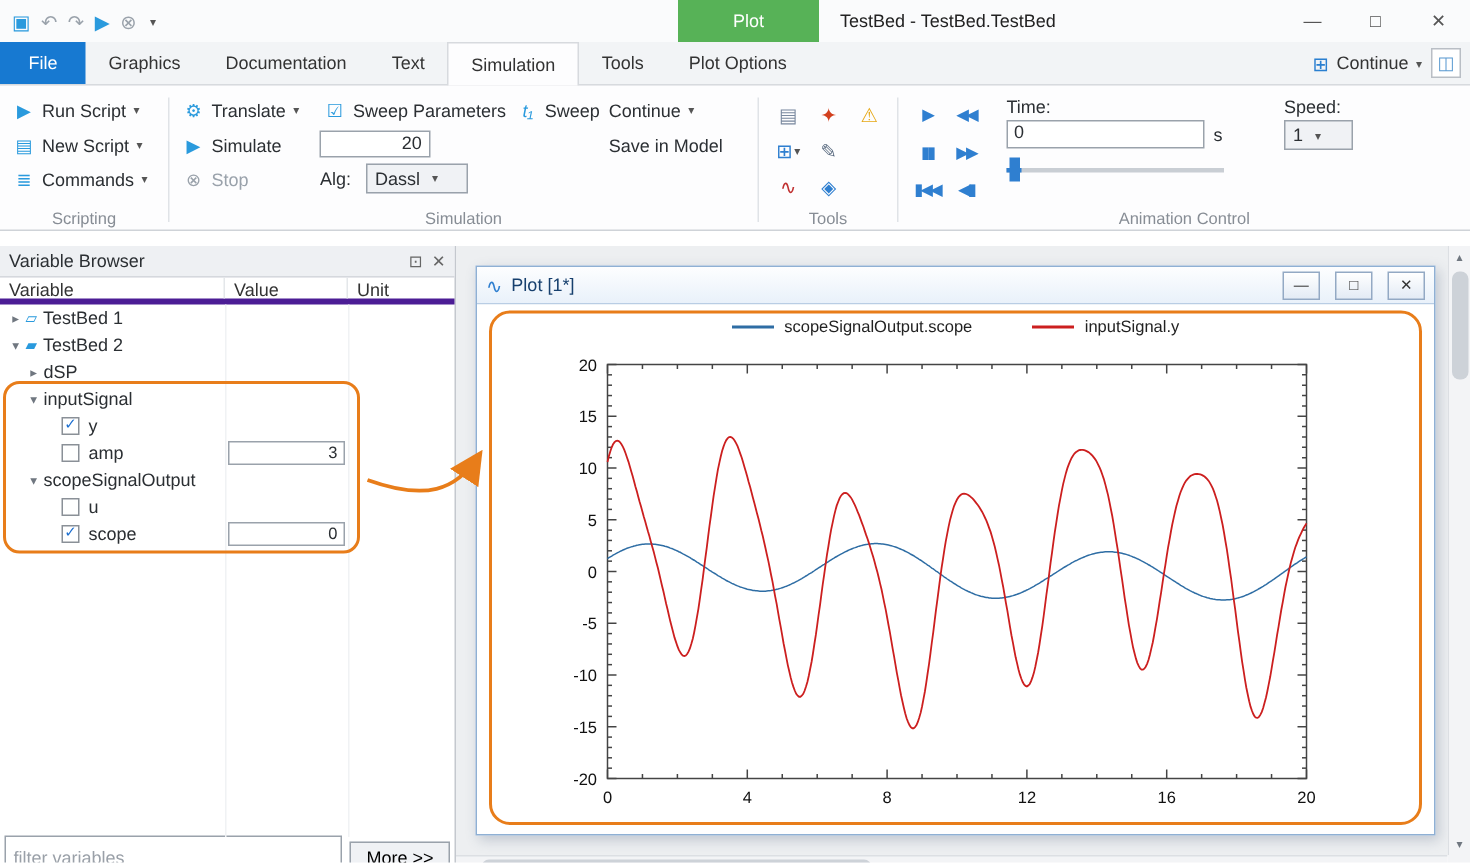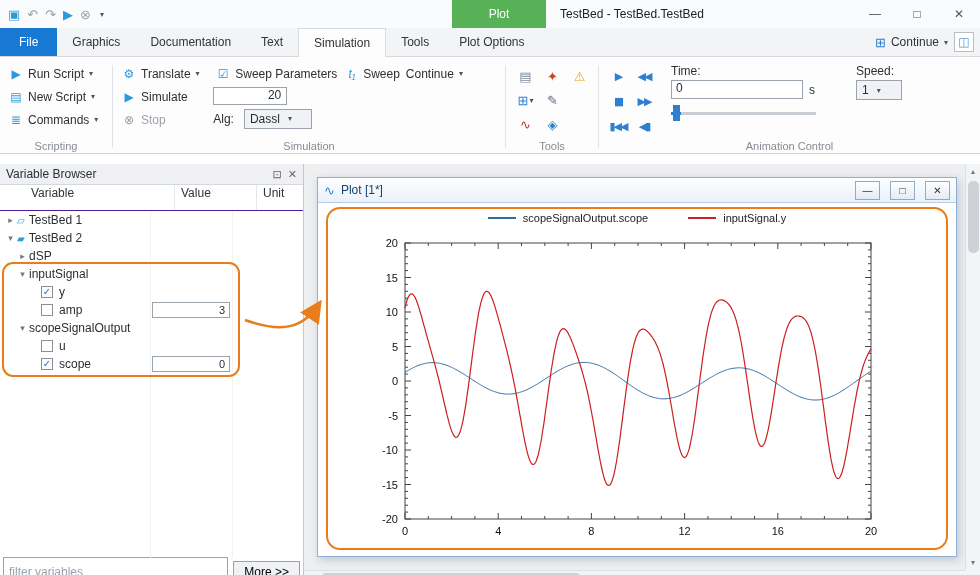--- a/index.html
+++ b/index.html
@@ -58,21 +58,21 @@
   .slider .thumb { position: absolute; left: 2px; top: 1px; width: 7px; height: 16px; background: #2f7fd0; }
   .speed-col { display: flex; flex-direction: column; padding-top: 2px; margin-left: 26px; }
   .speed-dd { margin-top: 2px; width: 46px; }
 
   
   .main { display: flex; height: 421px; margin-top: 10px; }
   .left-panel { width: 304px; background: #fff; border-right: 1px solid #c4c8ce; display: flex; flex-direction: column; position: relative; }
   .vb-title { height: 21px; background: #eef0f3; border-bottom: 1px solid #d5d8dd; display: flex; align-items: center; padding: 0 6px; gap: 6px; }
   .vb-title .sp { flex: 1; }
   .vb-title .tic { color: #666; font-size: 11px; }
-  .vb-header { height: 26px; display: flex; border-bottom: 1px solid #4c1d95; color: #333; padding-left: 25px; }
+  .vb-header { height: 18px; display: flex; border-bottom: 4px solid #4c1d95; color: #333; }
   .vb-header .hc { padding: 1px 6px; border-right: 1px solid #e4e7ea; }
   .hc-var { width: 150px; } .hc-val { width: 82px; } .hc-unit { flex: 1; border-right: none !important; }
   .vb-rows { flex: 1; position: relative; }
   .col-line { position: absolute; top: 0; bottom: 0; width: 1px; background: #f0f2f4; }
   .vb-row { height: 18px; display: flex; align-items: center; position: relative; }
   .expander { width: 13px; text-align: center; color: #707必{} }
   .expander { width: 13px; text-align: center; color: #707780; font-size: 9px; flex: none; }
   .tree-ic { color: #2a9add; font-size: 10px; margin-right: 4px; flex: none; }
   .cb { width: 12px; height: 12px; border: 1px solid #8a9097; background: #fff; display: flex; align-items: center; justify-content: center; font-size: 10px; color: #1d6fd0; margin-right: 6px; flex: none; line-height: 1; }
   .tree-label { white-space: nowrap; }
@@ -204,20 +204,23 @@
     <div class="sim-col" style="width:60px;">
       <div class="rb-btn">
         <span class="bic ic-blue" style="font-style:italic;">t₁</span>
         <span>Sweep</span>
       </div>
     </div>
     <div class="sim-col" style="width:100px;">
       <div class="rb-btn">
         <span>Continue</span>
         <span class="caret">▾</span>
+      </div>
+      <div class="rb-btn">
+        <span>Save in Model</span>
       </div>
     </div>
     <div class="rb-label">Simulation</div>
   </div>
 
   <div class="rb-divider"></div>
 
   <div class="rb-group g-tools">
     <div class="tools-grid">
       <div class="tool-btn" style="color:#7b8aa0;">▤</div>

